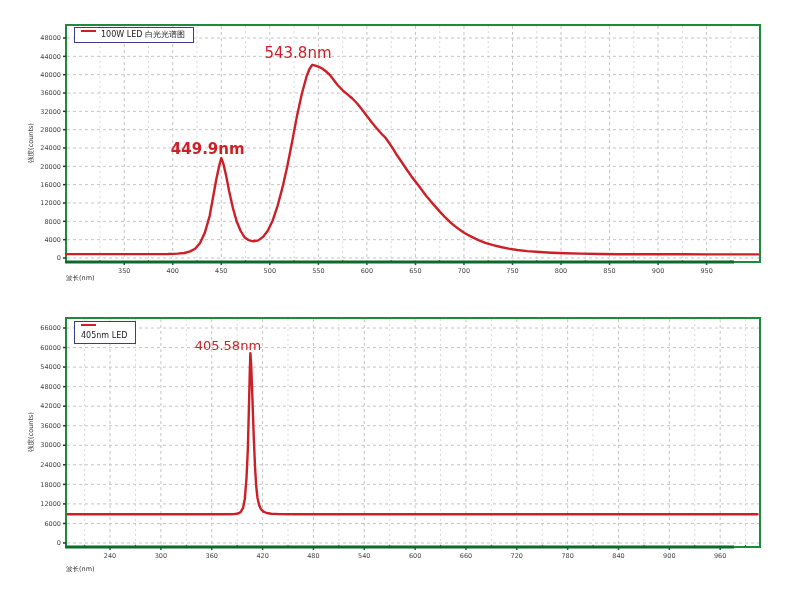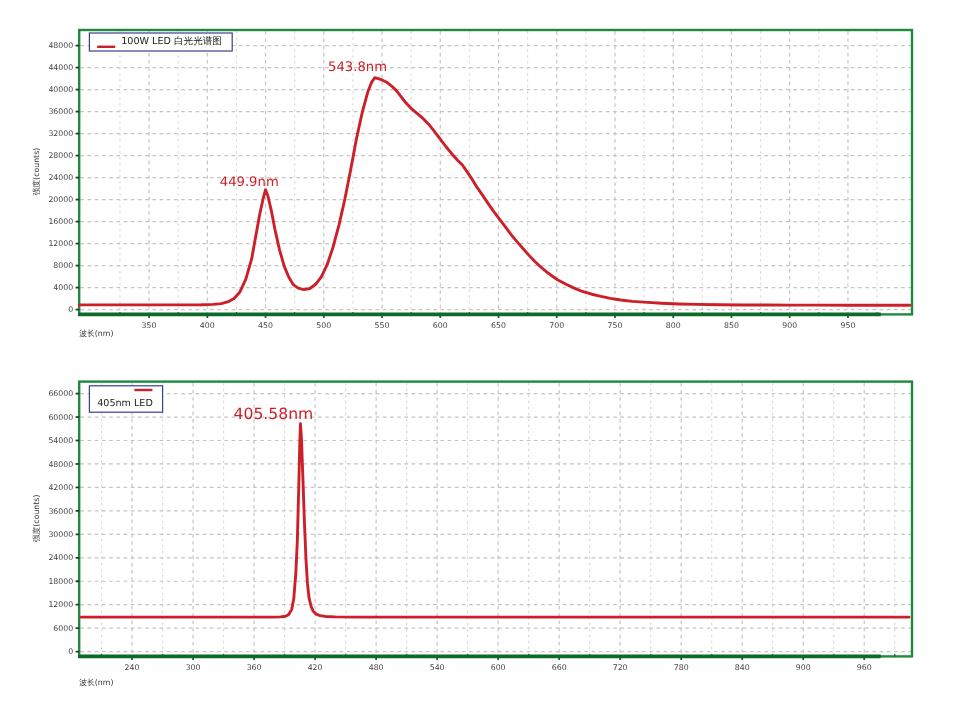--- a/index.html
+++ b/index.html
@@ -1,27 +1,27 @@
 <!DOCTYPE html>
 <html><head>
 <meta charset="utf-8">
 <style>
   html,body{margin:0;padding:0;background:#ffffff;}
   .page{position:relative;width:802px;height:599px;background:#ffffff;overflow:hidden;
         font-family:"DejaVu Sans", sans-serif;}
   #chart-svg{position:absolute;left:0;top:0;}
-  .legend{position:absolute;display:flex;align-items:flex-end;gap:5px;
+  .legend{position:absolute;display:flex;align-items:flex-start;gap:5px;
           border:1px solid #3c3c8f;background:#ffffff;padding:2px 8px 2px 6px;
           font-size:8px;color:#1a1a1a;line-height:10px;white-space:nowrap;}
   .legend-dash{display:inline-block;width:15px;height:2px;background:#cc1f28;}
   #legend-0{left:74px;top:27px;}
   #legend-1{left:74px;top:321px;flex-direction:column;}
   .annotation{position:absolute;color:#cc1f28;transform:translate(-50%,-100%);
               white-space:nowrap;line-height:1;}
-  .annotation.small{font-size:11px;text-align:right;}
+  .annotation.small{font-size:15px;text-align:right;}
   .annotation.large{font-size:13px;}
   .xlabel{position:absolute;left:66px;width:694px;text-align:left;
           font-size:6.5px;color:#333;}
   #xlabel-0{top:274px;}
   #xlabel-1{top:565px;}
   .ylabel{position:absolute;font-size:6.5px;color:#333;white-space:nowrap;
           transform:translate(-50%,-50%) rotate(-90deg);}
   #ylabel-0{left:31px;top:143px;}
   #ylabel-1{left:31px;top:432px;}
 </style>
@@ -267,21 +267,21 @@
   <div class="legend" id="legend-0">
     <span class="legend-dash"></span>
     <span>100W LED 白光光谱图</span>
   </div>
 
   <div class="legend" id="legend-1">
     <span class="legend-dash"></span>
     <span>405nm LED</span>
   </div>
 
-  <div class="annotation small" style="left: 207.712px; top: 156.5px;">449.9nm</div>
+  <div class="annotation small" style="left: 207.712px; top: 156.5px; font-weight: bold;">449.9nm</div>
   <div class="annotation small" style="left: 297.98px; top: 61.1667px;">543.8nm</div>
   <div class="annotation large" style="left: 227.849px; top: 352.174px; text-align: right;">405.58nm</div>
 
   <div class="xlabel" id="xlabel-0">波长(nm)</div>
   <div class="xlabel" id="xlabel-1">波长(nm)</div>
 
   <div class="ylabel" id="ylabel-0">强度(counts)</div>
   <div class="ylabel" id="ylabel-1">强度(counts)</div>
 
 </div>

